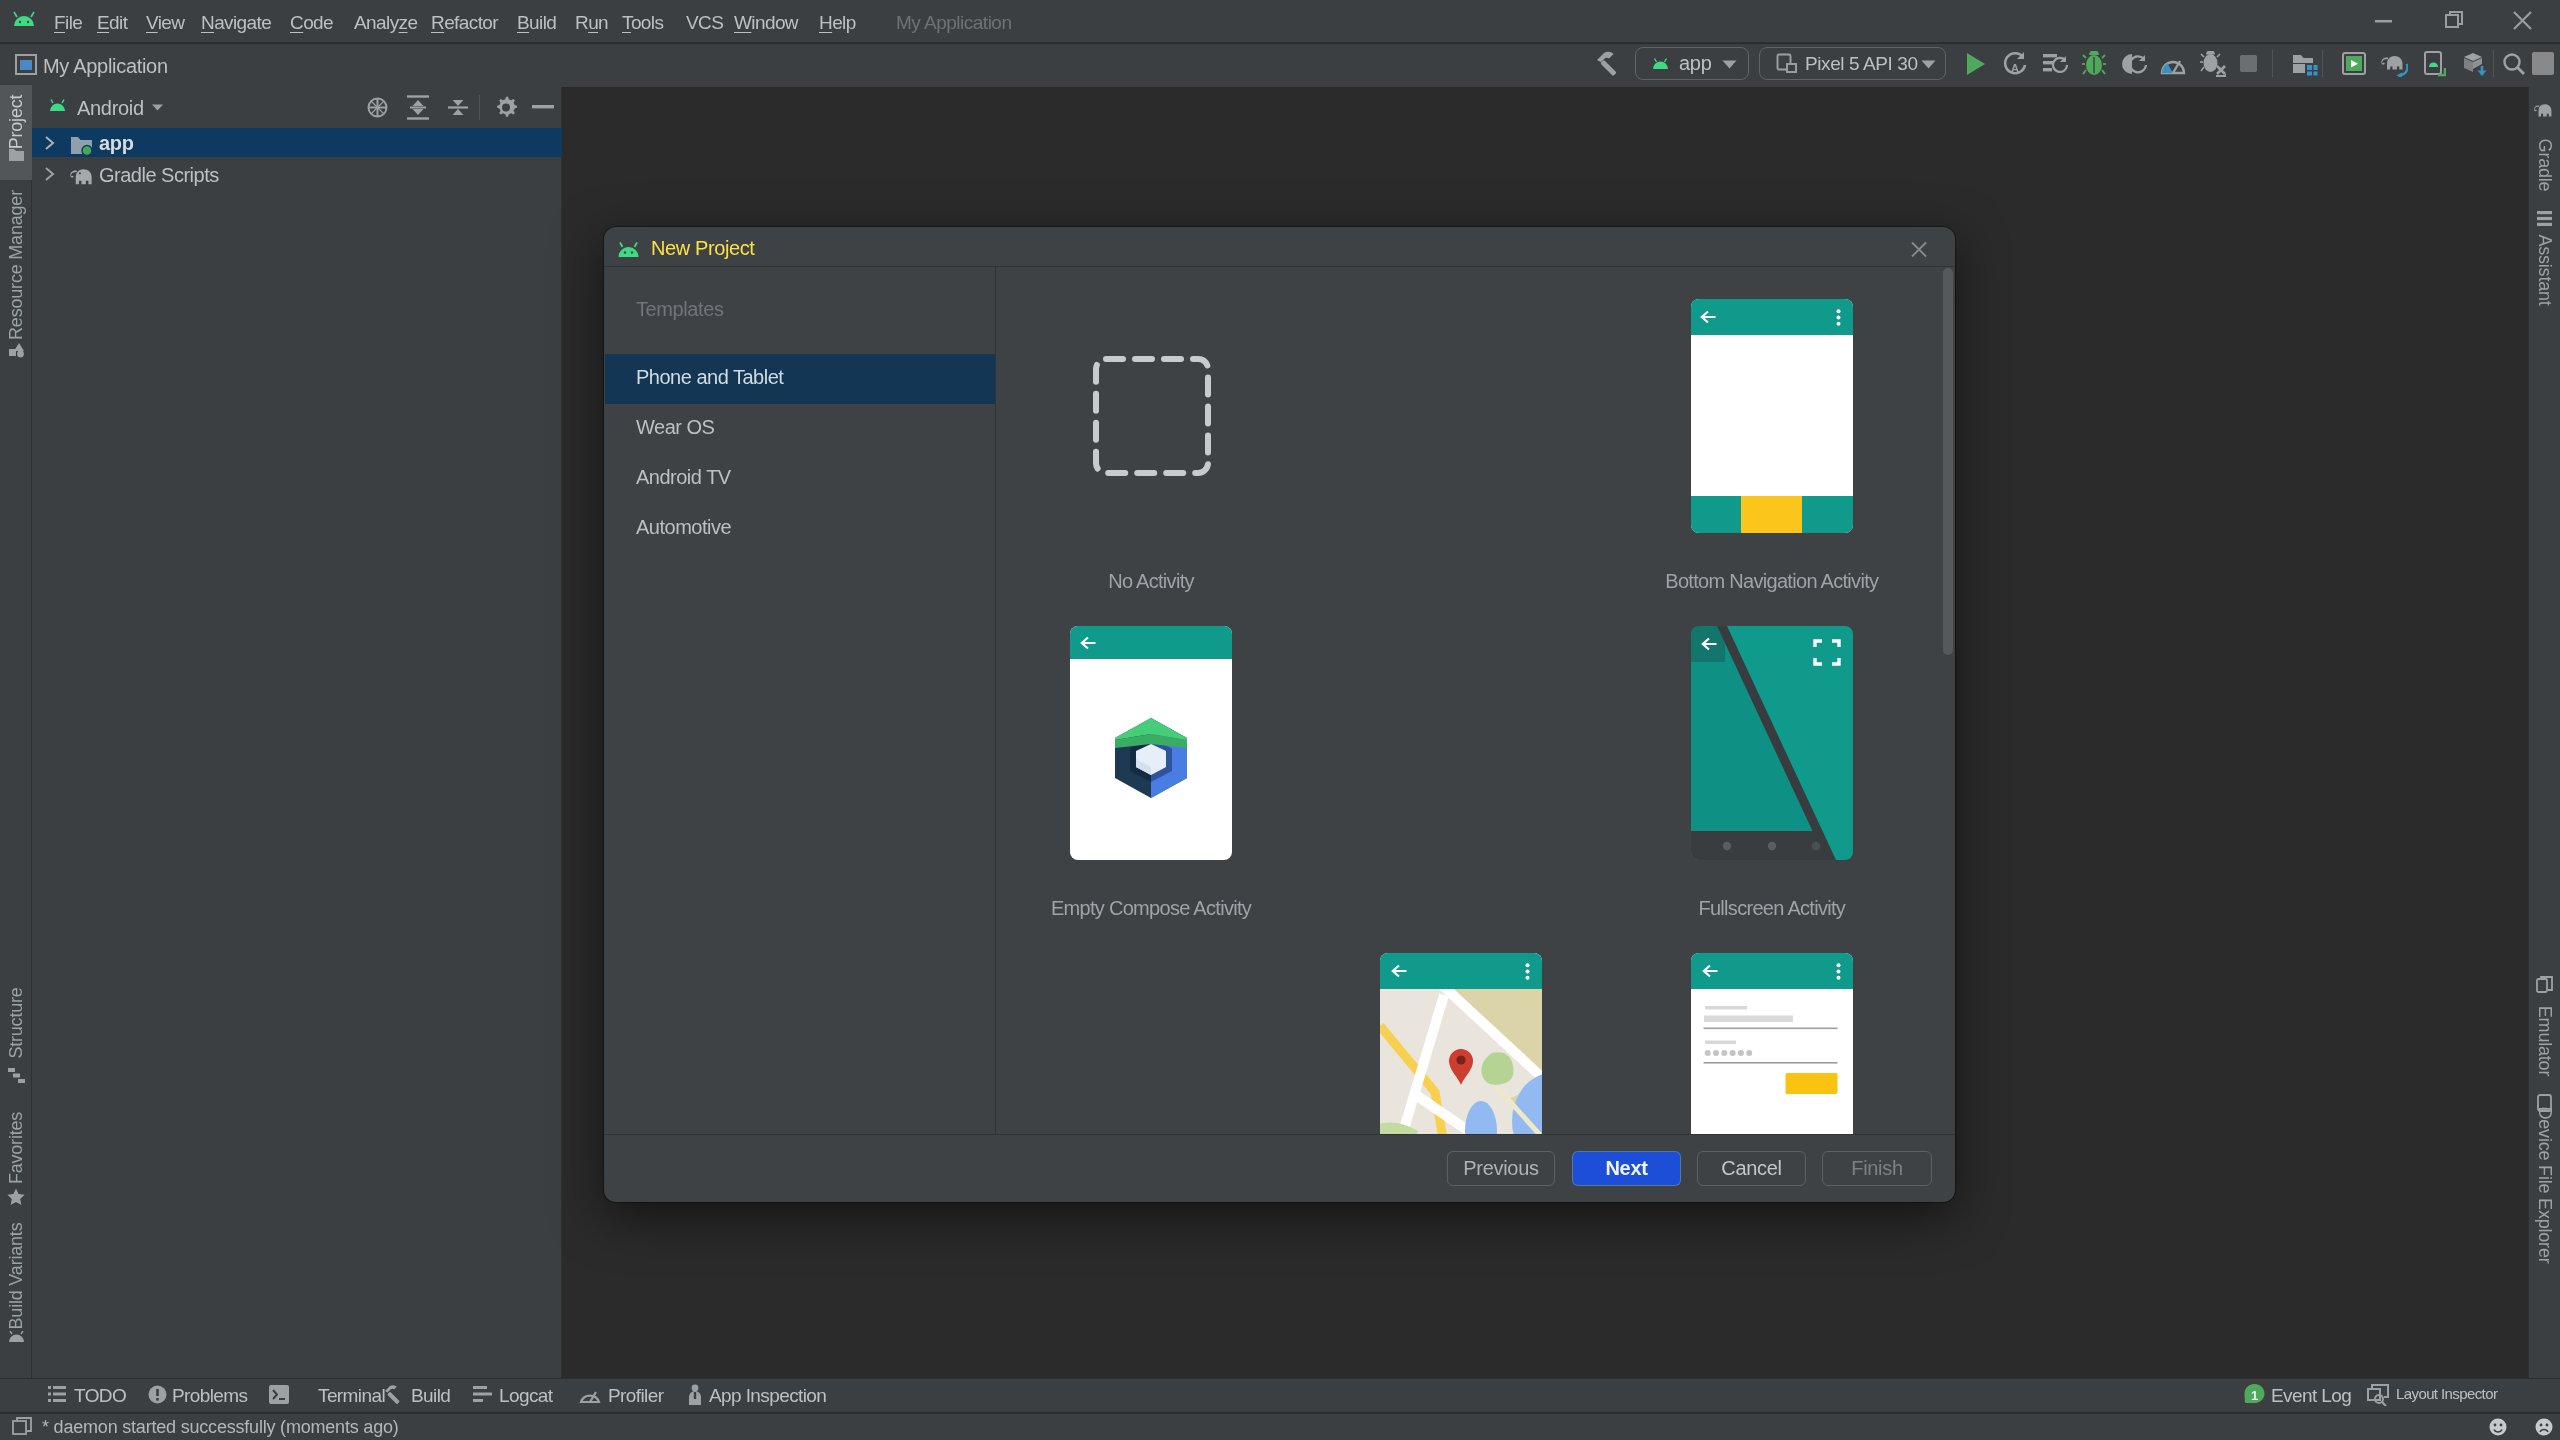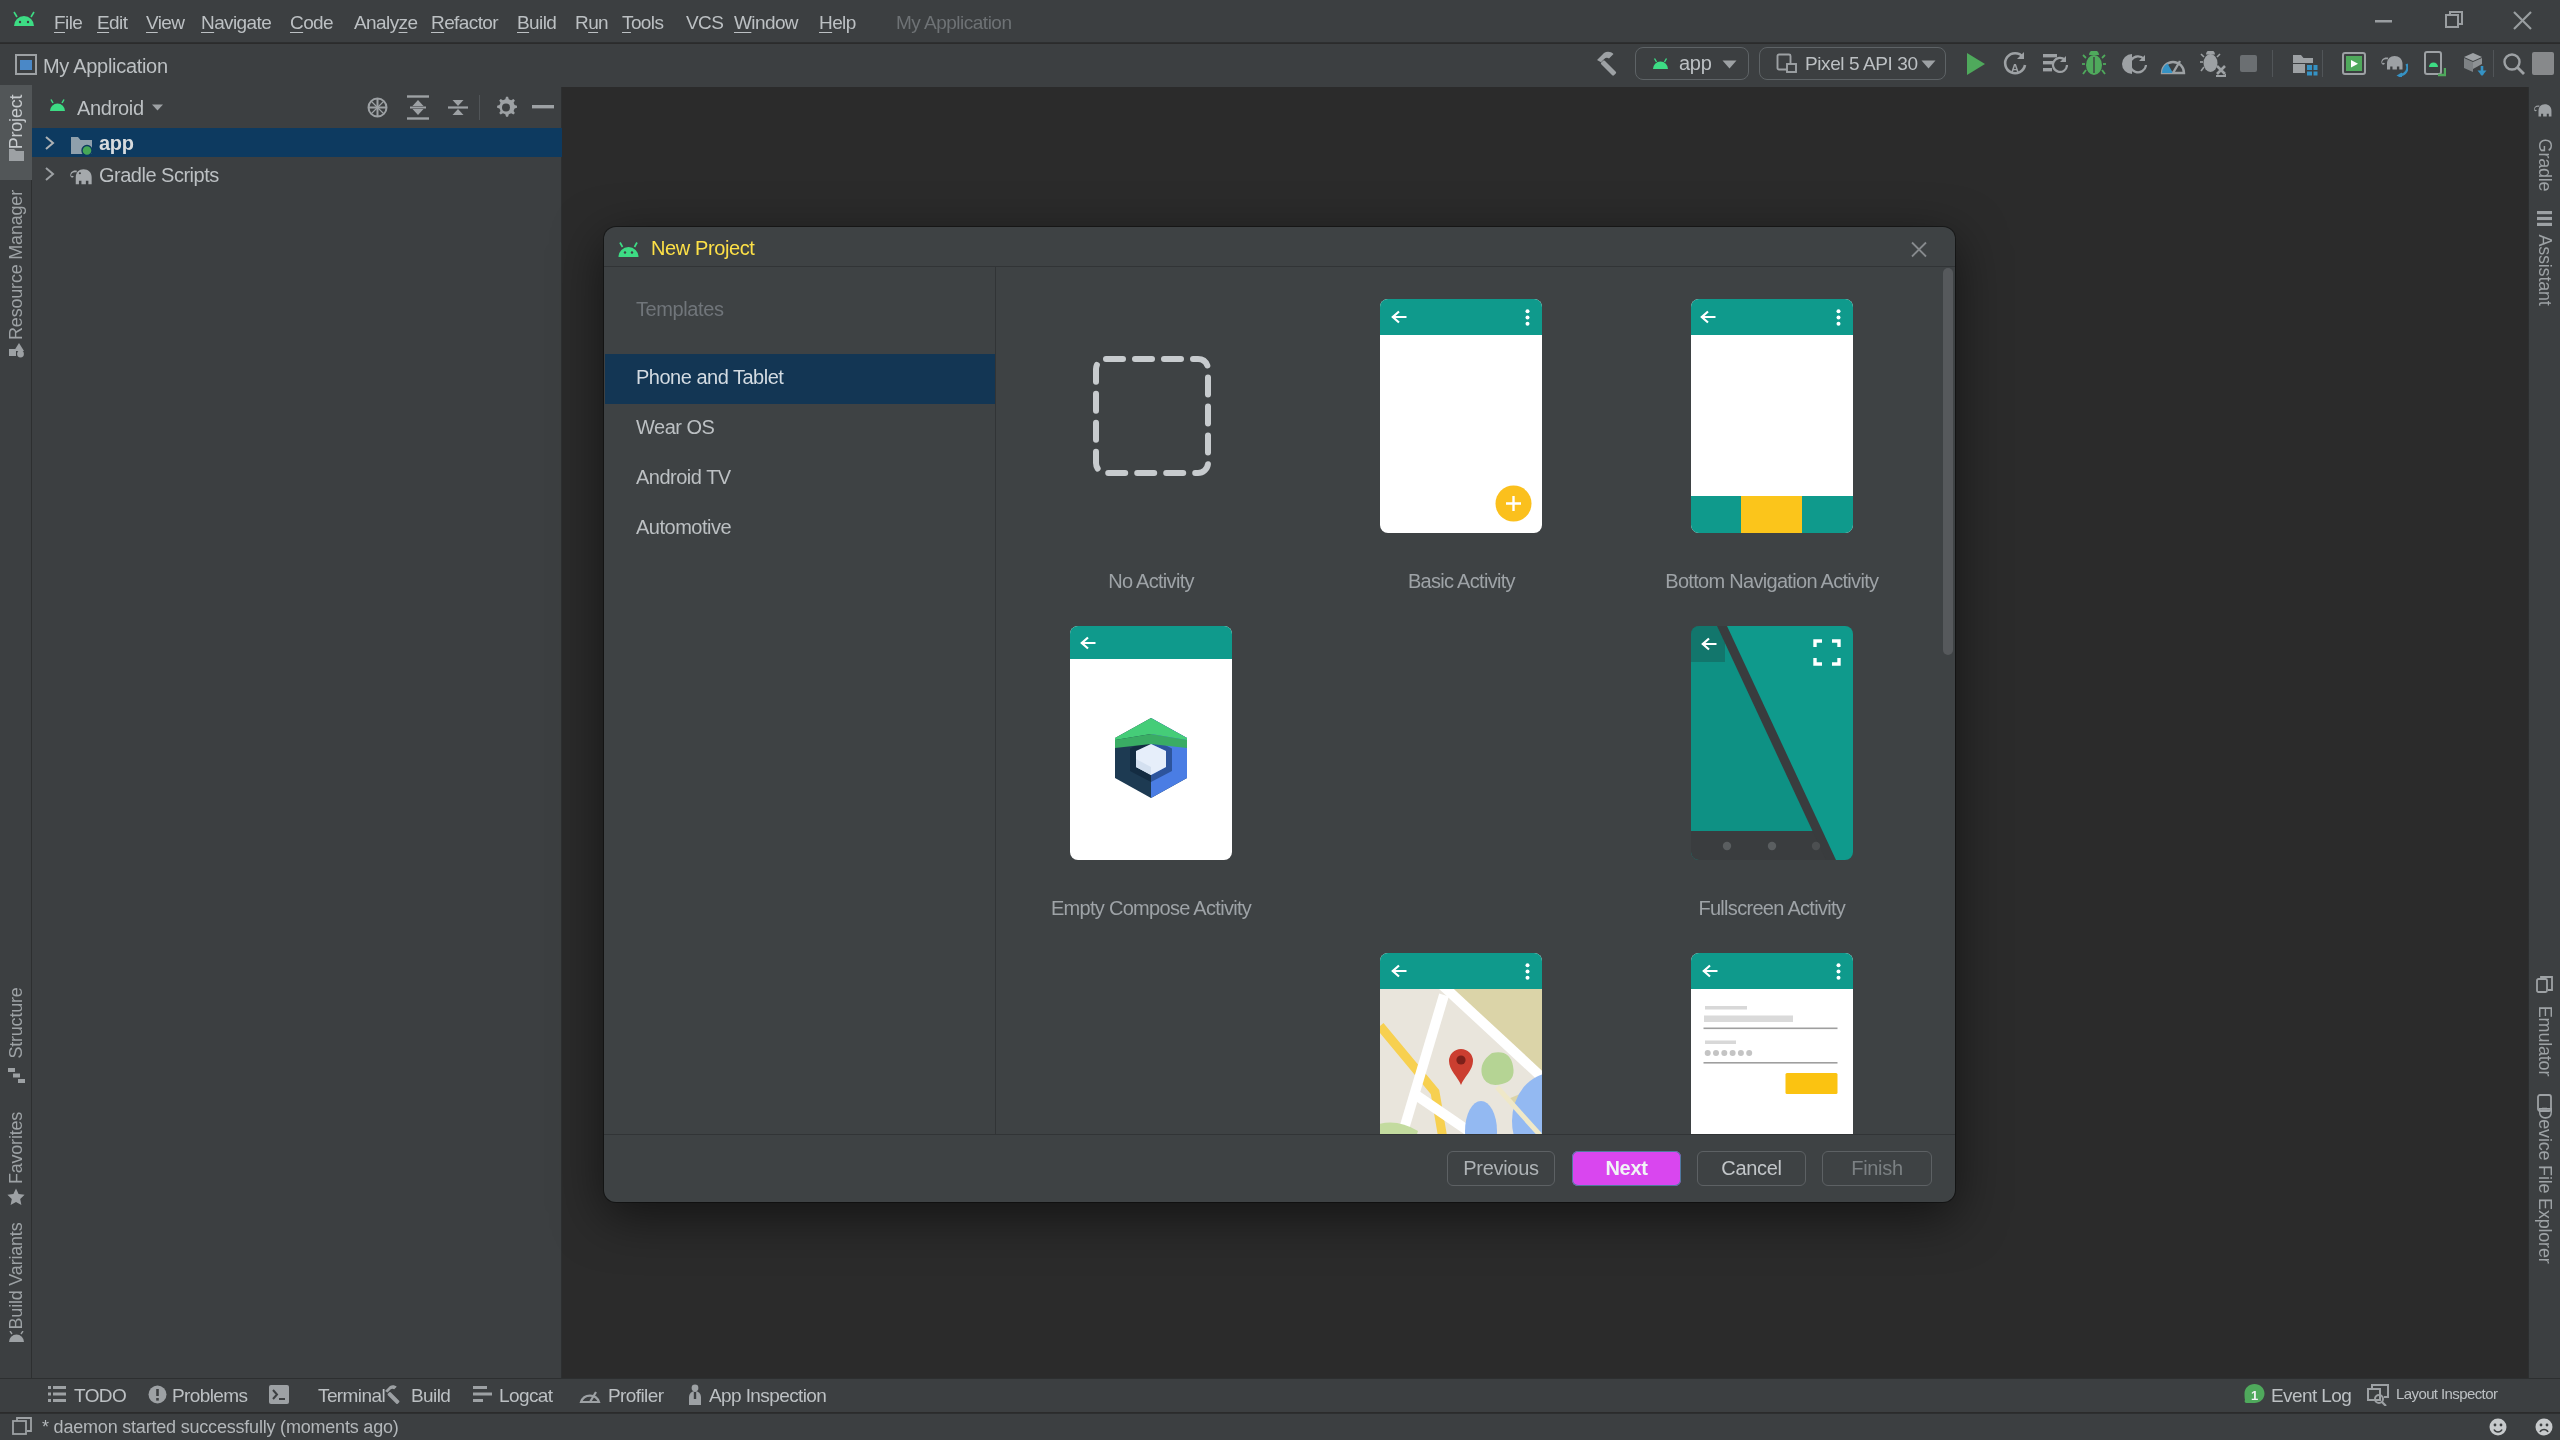--- a/index.html
+++ b/index.html
@@ -5,21 +5,21 @@
   * { margin:0; padding:0; box-sizing:border-box; }
   html,body { width:2560px; height:1440px; overflow:hidden; background:#2b2b2b;
     font-family:"Liberation Sans", sans-serif; }
   .abs { position:absolute; }
   #stage { position:relative; width:2560px; height:1440px; }
   .txt { color:#bcc0c3; font-size:19px; letter-spacing:-0.3px; white-space:nowrap; }
   .vlab { position:absolute; white-space:nowrap; color:#9da2a5; font-size:18px; letter-spacing:-0.2px; }
   svg { display:block; }
   .btn { height:35px; line-height:33px; border:1px solid #5d6164; border-radius:6px;
          color:#aeb3b6; font-size:20px; text-align:center; letter-spacing:-0.3px; }
-  .btnblue { height:35px; line-height:35px; background:#d946ef; border-radius:6px;
+  .btnblue { height:35px; line-height:35px; background:#1d4ed8; border-radius:6px;
          color:#f1f4f6; font-size:20px; font-weight:bold; text-align:center; letter-spacing:-0.3px;
          box-shadow:0 0 0 1px #50799f inset; }
   .cell { position:absolute; width:310px; height:327px; }
   .card { position:absolute; left:74px; top:29px; width:162px; height:234px; border-radius:8px;
           overflow:hidden; background:#fff; }
   .clabel { position:absolute; left:0; top:296px; width:310px; height:30px; line-height:30px;
           text-align:center; color:#9ea3a7; font-size:20px; letter-spacing:-0.7px; white-space:nowrap; }
   .tealbar { position:absolute; left:0; top:0; width:162px; height:36px; background:#0f9a8c; }
 </style>
 </head>
@@ -435,39 +435,20 @@
     <div class="abs txt" style="left:32px;top:189px;font-size:20px;letter-spacing:-0.5px;">Wear OS</div>
     <div class="abs txt" style="left:32px;top:239px;font-size:20px;letter-spacing:-0.5px;">Android TV</div>
     <div class="abs txt" style="left:32px;top:289px;font-size:20px;letter-spacing:-0.5px;">Automotive</div>
 
     <div id="gallery" class="abs" style="left:392px;top:40px;width:947px;height:867px;overflow:hidden;">
         <div class="cell" style="left:0px;top:3px;">
           <svg class="abs" style="left:96px;top:85px" width="120" height="122" viewBox="0 0 120 122">
             <rect x="4" y="4" width="112" height="114" rx="10" fill="none" stroke="#c7cbce" stroke-width="6" stroke-dasharray="17 12" stroke-linecap="round"></rect>
           </svg>
           <div class="clabel">No Activity</div>
-        </div>
-        <div class="cell" style="left:310.4px;top:3px;">
-          <div class="card">
-            <div class="tealbar"></div>
-            <svg class="abs" style="left:11px;top:11px" width="17" height="14" viewBox="0 0 17 14">
-              <line x1="1.5" y1="7" x2="15.5" y2="7" stroke="#fff" stroke-width="2.2"></line>
-              <path d="M8 1.5 L1.8 7 L8 12.5" fill="none" stroke="#fff" stroke-width="2.2"></path>
-            </svg>
-            <svg class="abs" style="left:145px;top:10px" width="5" height="17" viewBox="0 0 5 17">
-              <circle cx="2.5" cy="2.2" r="2" fill="#fff"></circle>
-              <circle cx="2.5" cy="8.5" r="2" fill="#fff"></circle>
-              <circle cx="2.5" cy="14.8" r="2" fill="#fff"></circle>
-            </svg>
-            <svg class="abs" style="left:115px;top:186px" width="37" height="37" viewBox="0 0 37 37">
-              <circle cx="18.5" cy="18.5" r="18" fill="#fbc01d"></circle>
-              <path d="M18.5 11 v15 M11 18.5 h15" stroke="#fff" stroke-width="2.4"></path>
-            </svg>
-          </div>
-          <div class="clabel">Basic Activity</div>
         </div>
         <div class="cell" style="left:620.8px;top:3px;">
           <div class="card">
             <div class="tealbar"></div>
             <svg class="abs" style="left:9px;top:11px" width="17" height="14" viewBox="0 0 17 14">
               <line x1="1.5" y1="7" x2="15.5" y2="7" stroke="#fff" stroke-width="2.2"></line>
               <path d="M8 1.5 L1.8 7 L8 12.5" fill="none" stroke="#fff" stroke-width="2.2"></path>
             </svg>
             <svg class="abs" style="left:145px;top:10px" width="5" height="17" viewBox="0 0 5 17">
               <circle cx="2.5" cy="2.2" r="2" fill="#fff"></circle>

